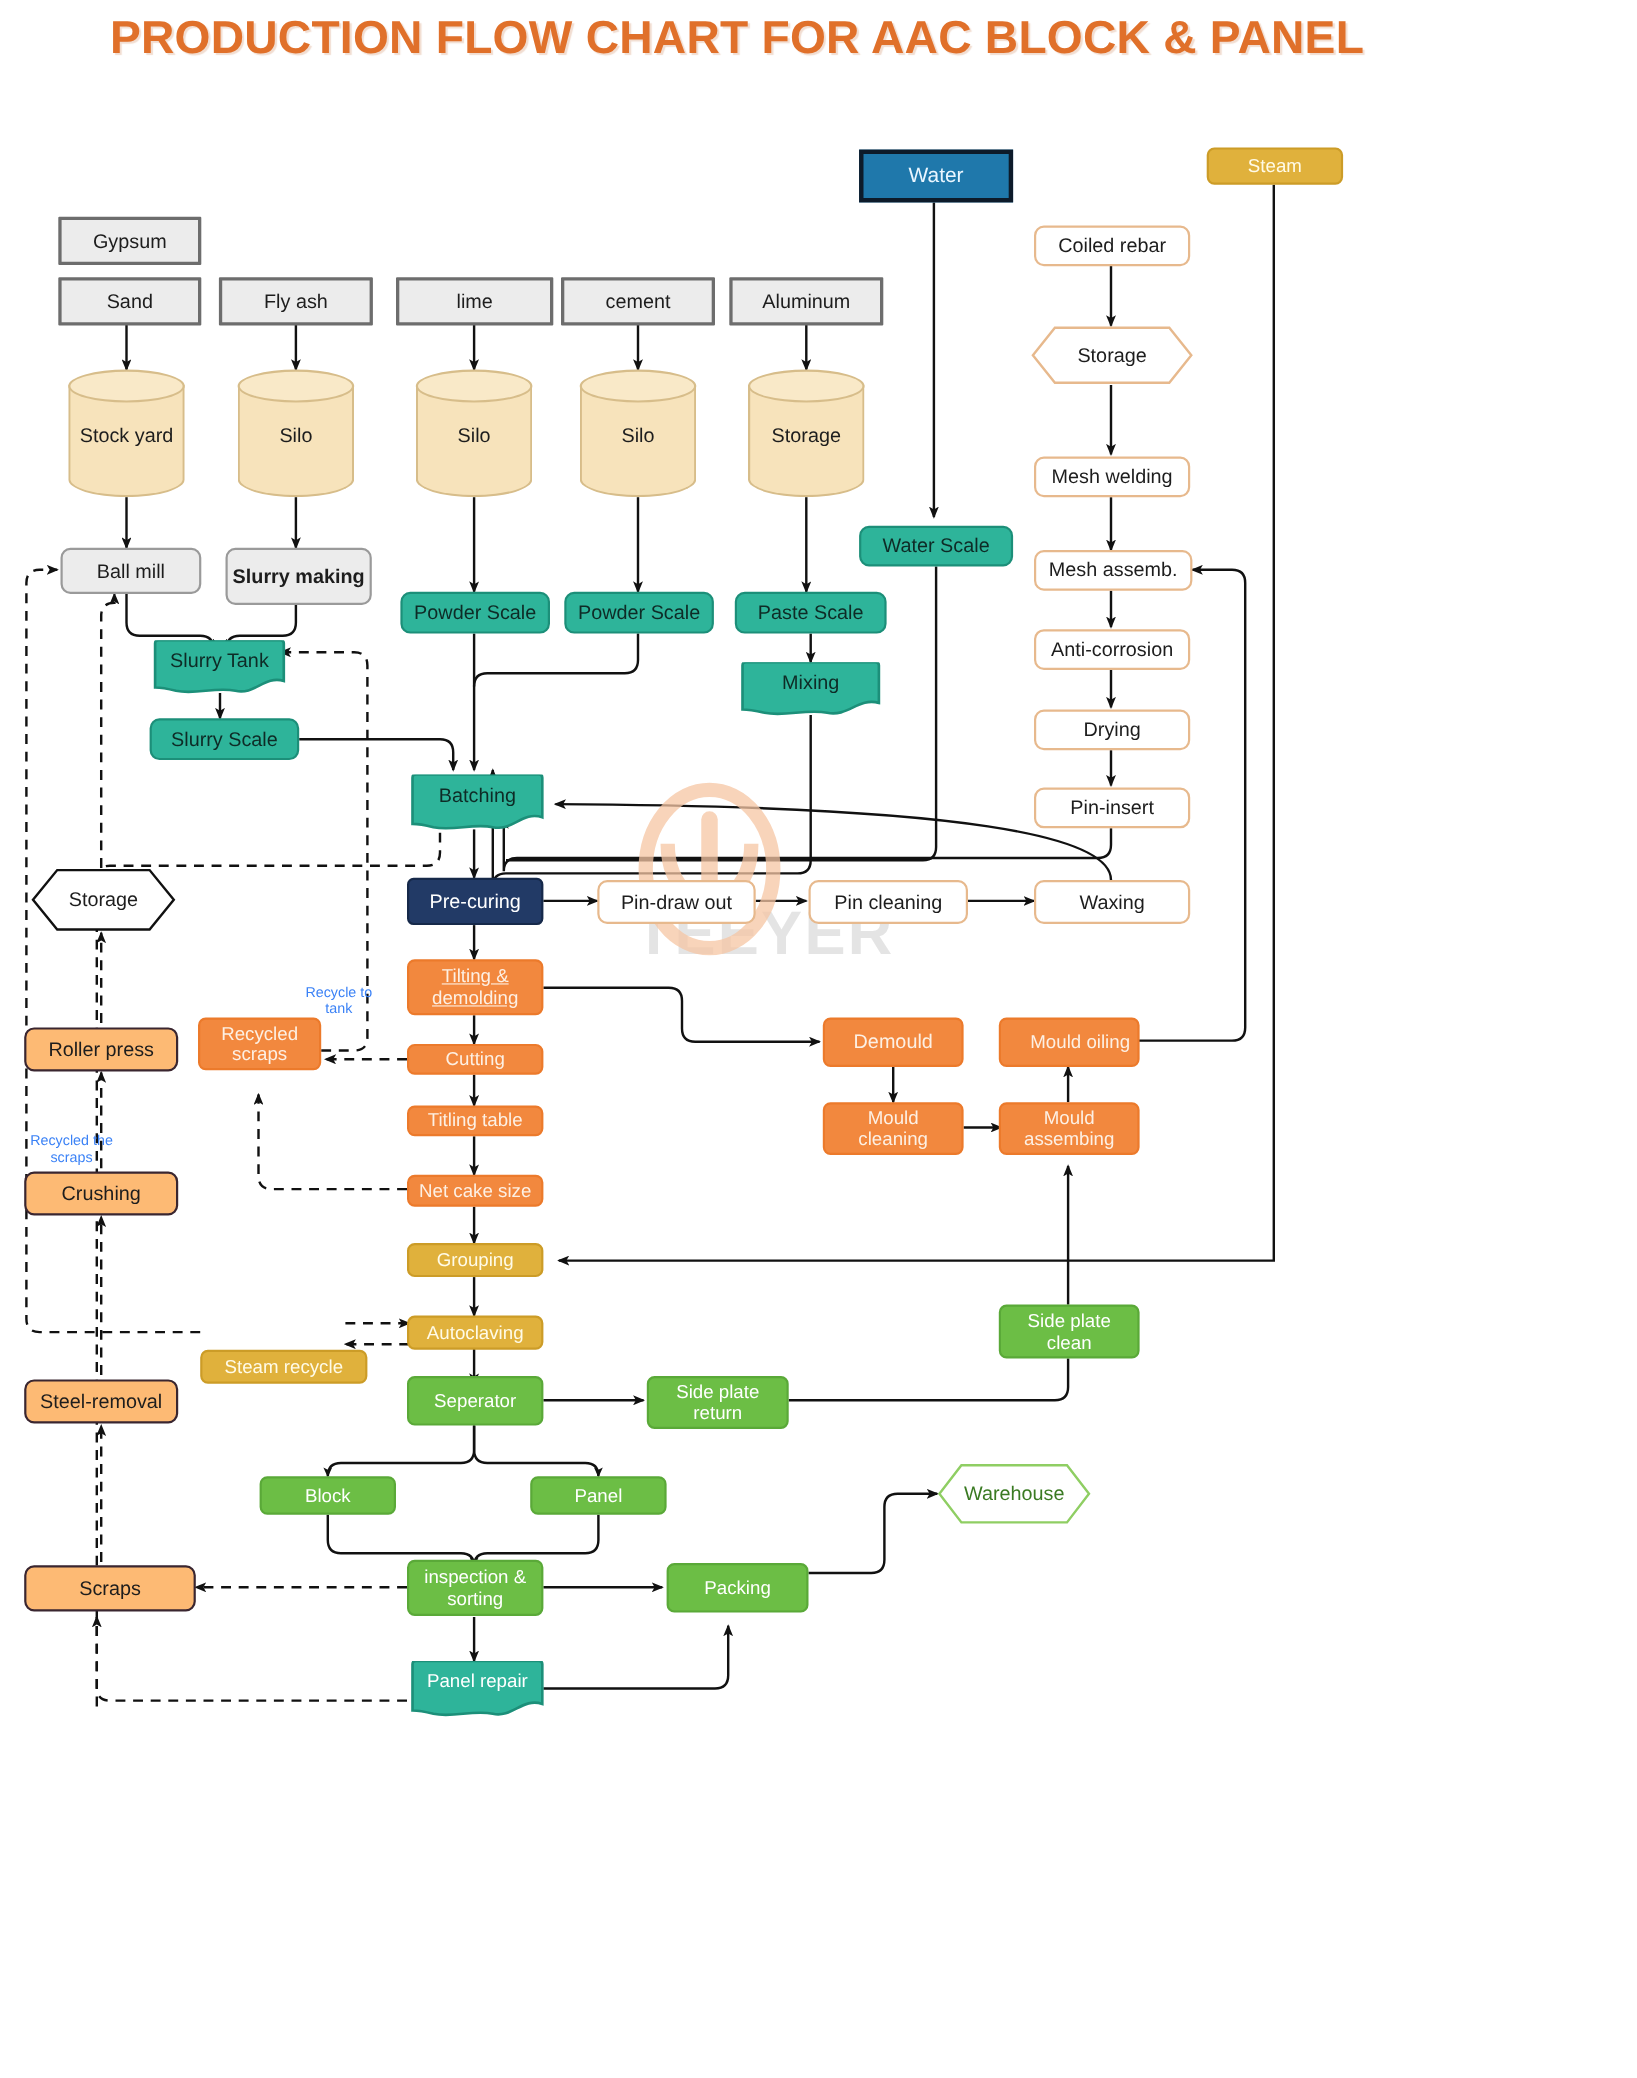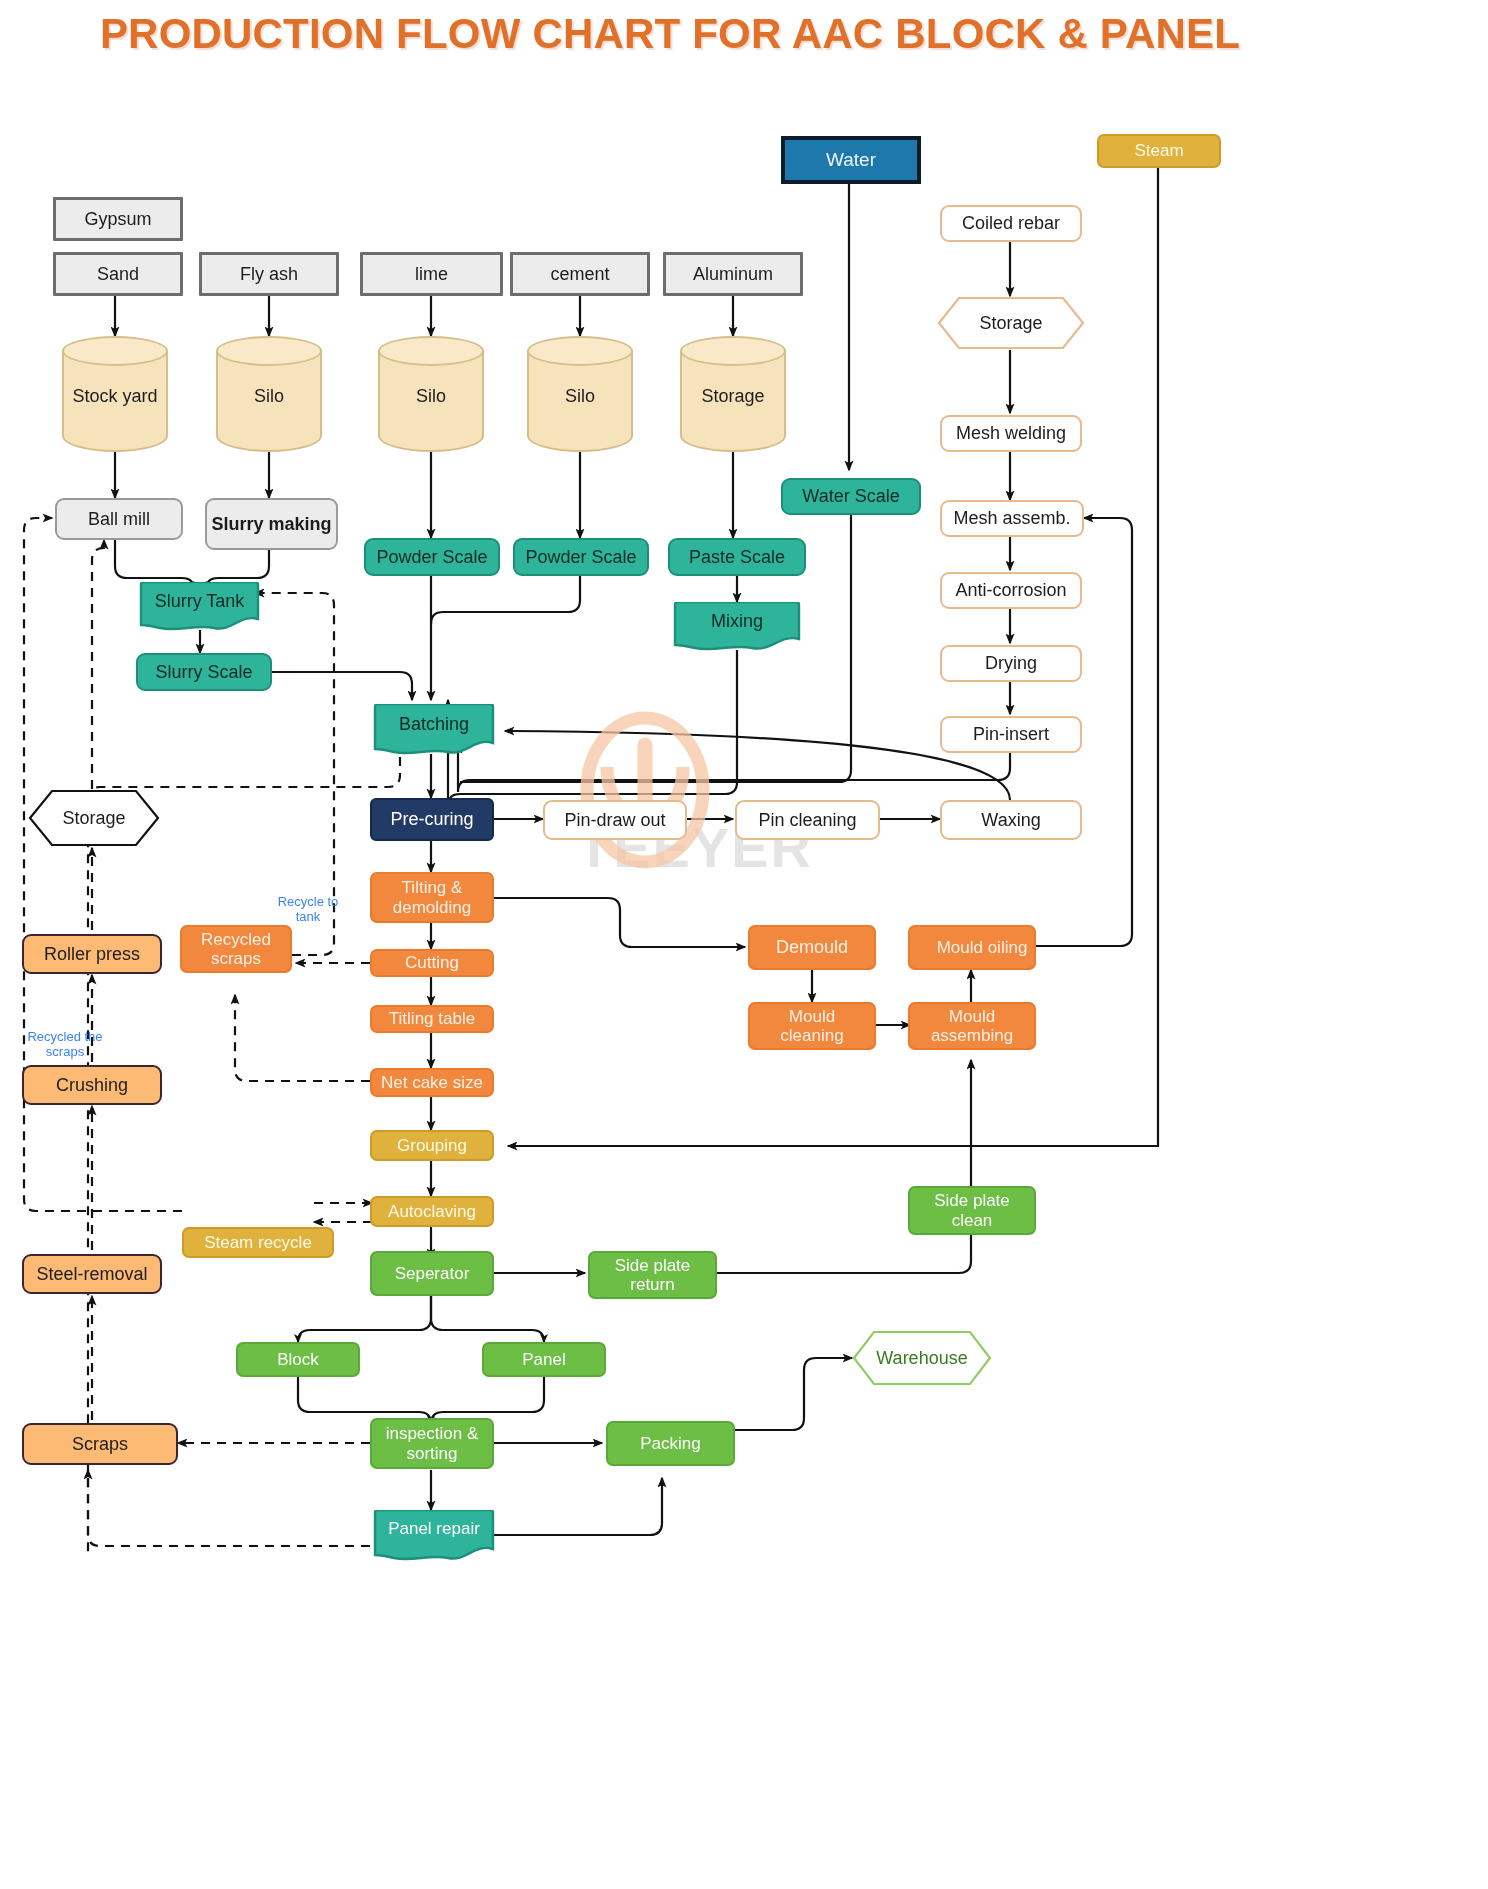--- a/index.html
+++ b/index.html
@@ -378,21 +378,21 @@
   <div class="node outorange" style="left:940px;top:572px;width:142px;height:37px;">
     <span>Anti-corrosion</span>
   </div>
   <div class="node outorange" style="left:940px;top:645px;width:142px;height:37px;">
     <span>Drying</span>
   </div>
   <div class="node outorange" style="left:940px;top:716px;width:142px;height:37px;">
     <span>Pin-insert</span>
   </div>
 
-  <div class="node orange" style="left:370px;top:872px;width:124px;height:51px;flex-direction:column;font-size:17px;">
+  <div class="node orange" style="left:370px;top:872px;width:124px;height:51px;flex-direction:column;font-size:17px;text-decoration:underline;">
     <span>Tilting &amp;</span>
     <span>demolding</span>
   </div>
   <div class="node orange" style="left:370px;top:949px;width:124px;height:28px;font-size:17px;">
     <span>Cutting</span>
   </div>
   <div class="node orange" style="left:370px;top:1005px;width:124px;height:28px;font-size:17px;">
     <span>Titling table</span>
   </div>
   <div class="node orange" style="left:370px;top:1068px;width:124px;height:29px;font-size:17px;">

